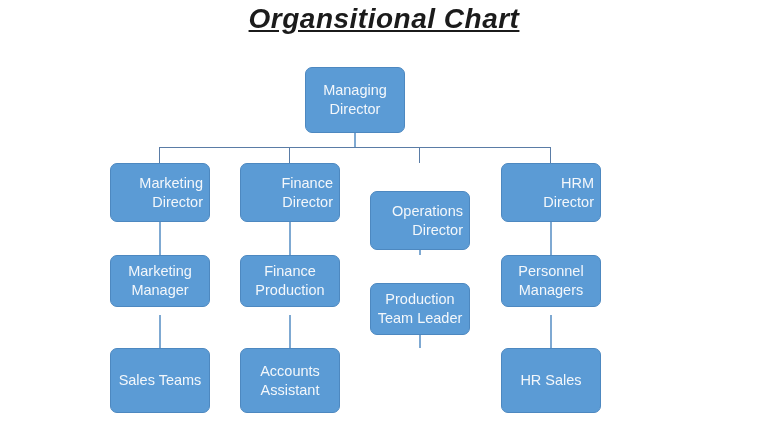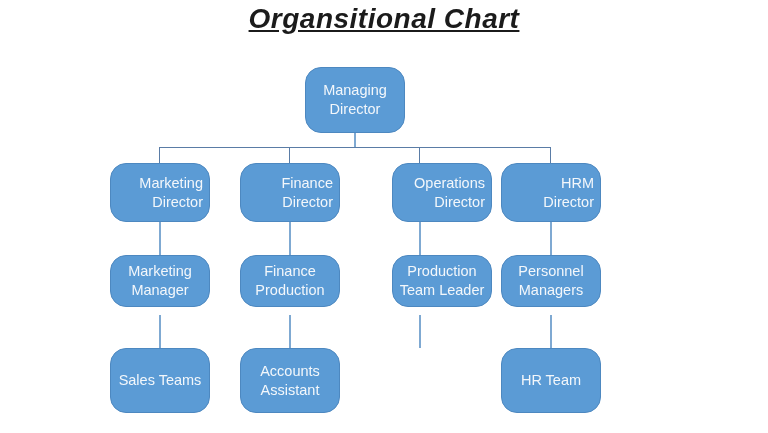--- a/index.html
+++ b/index.html
@@ -9,32 +9,32 @@
   }
   .title{
     position:absolute;left:0;top:3px;width:768px;text-align:center;
     font-size:28px;font-weight:bold;font-style:italic;
     text-decoration:underline;color:#1b1b1b;letter-spacing:0.5px;
   }
   .box{
     position:absolute;box-sizing:border-box;
     background:var(--box-fill,#5b9bd5);
     border:1.5px solid var(--box-border,#4d88c0);
-    border-radius:16px;
+    border-radius:7px;
     color:var(--box-text,#f3f7fb);
     display:flex;align-items:center;justify-content:center;text-align:center;
     font-size:14.5px;line-height:19px;padding:3px 6px;
   }
   .root{left:305px;top:67px;width:100px;height:66px;}
   .r2{top:163px;height:59px;text-align:right;}
   .r3{top:255px;height:52px;}
   .r4{top:348px;height:65px;}
   .c0{left:110px;width:100px;}
   .c1{left:240px;width:100px;}
-  .c2{left:392px;width:100px;}
+  .c2{left:370px;width:100px;margin-top:28px;}
   .c3{left:501px;width:100px;}
   .vlight{position:absolute;width:2px;background:var(--line-light,#7fa9d2);}
   .vdark{position:absolute;width:1px;background:var(--line-dark,#5a7ca6);}
   .hdark{position:absolute;height:1px;background:var(--line-dark,#5a7ca6);}
   .trunk{left:354px;top:133px;height:14px;}
   .spread{left:159px;top:147px;width:392px;}
   .stub{top:148px;height:15px;}
   .stub.c0s{left:159px;} .stub.c1s{left:289px;} .stub.c2s{left:419px;} .stub.c3s{left:550px;}
   .gap1{top:222px;height:33px;}
   .gap2{top:315px;height:33px;}
@@ -71,15 +71,15 @@
   <div class="box r2 c2">Operations Director</div>
   <div class="box r2 c3">HRM Director</div>
 
   <div class="box r3 c0">Marketing Manager</div>
   <div class="box r3 c1">Finance Production</div>
   <div class="box r3 c2">Production Team Leader</div>
   <div class="box r3 c3">Personnel Managers</div>
 
   <div class="box r4 c0">Sales Teams</div>
   <div class="box r4 c1">Accounts Assistant</div>
-  <div class="box r4 c3">HR Team</div>
+  <div class="box r4 c3">HR Sales</div>
 
 </div>
 
 </body></html>

